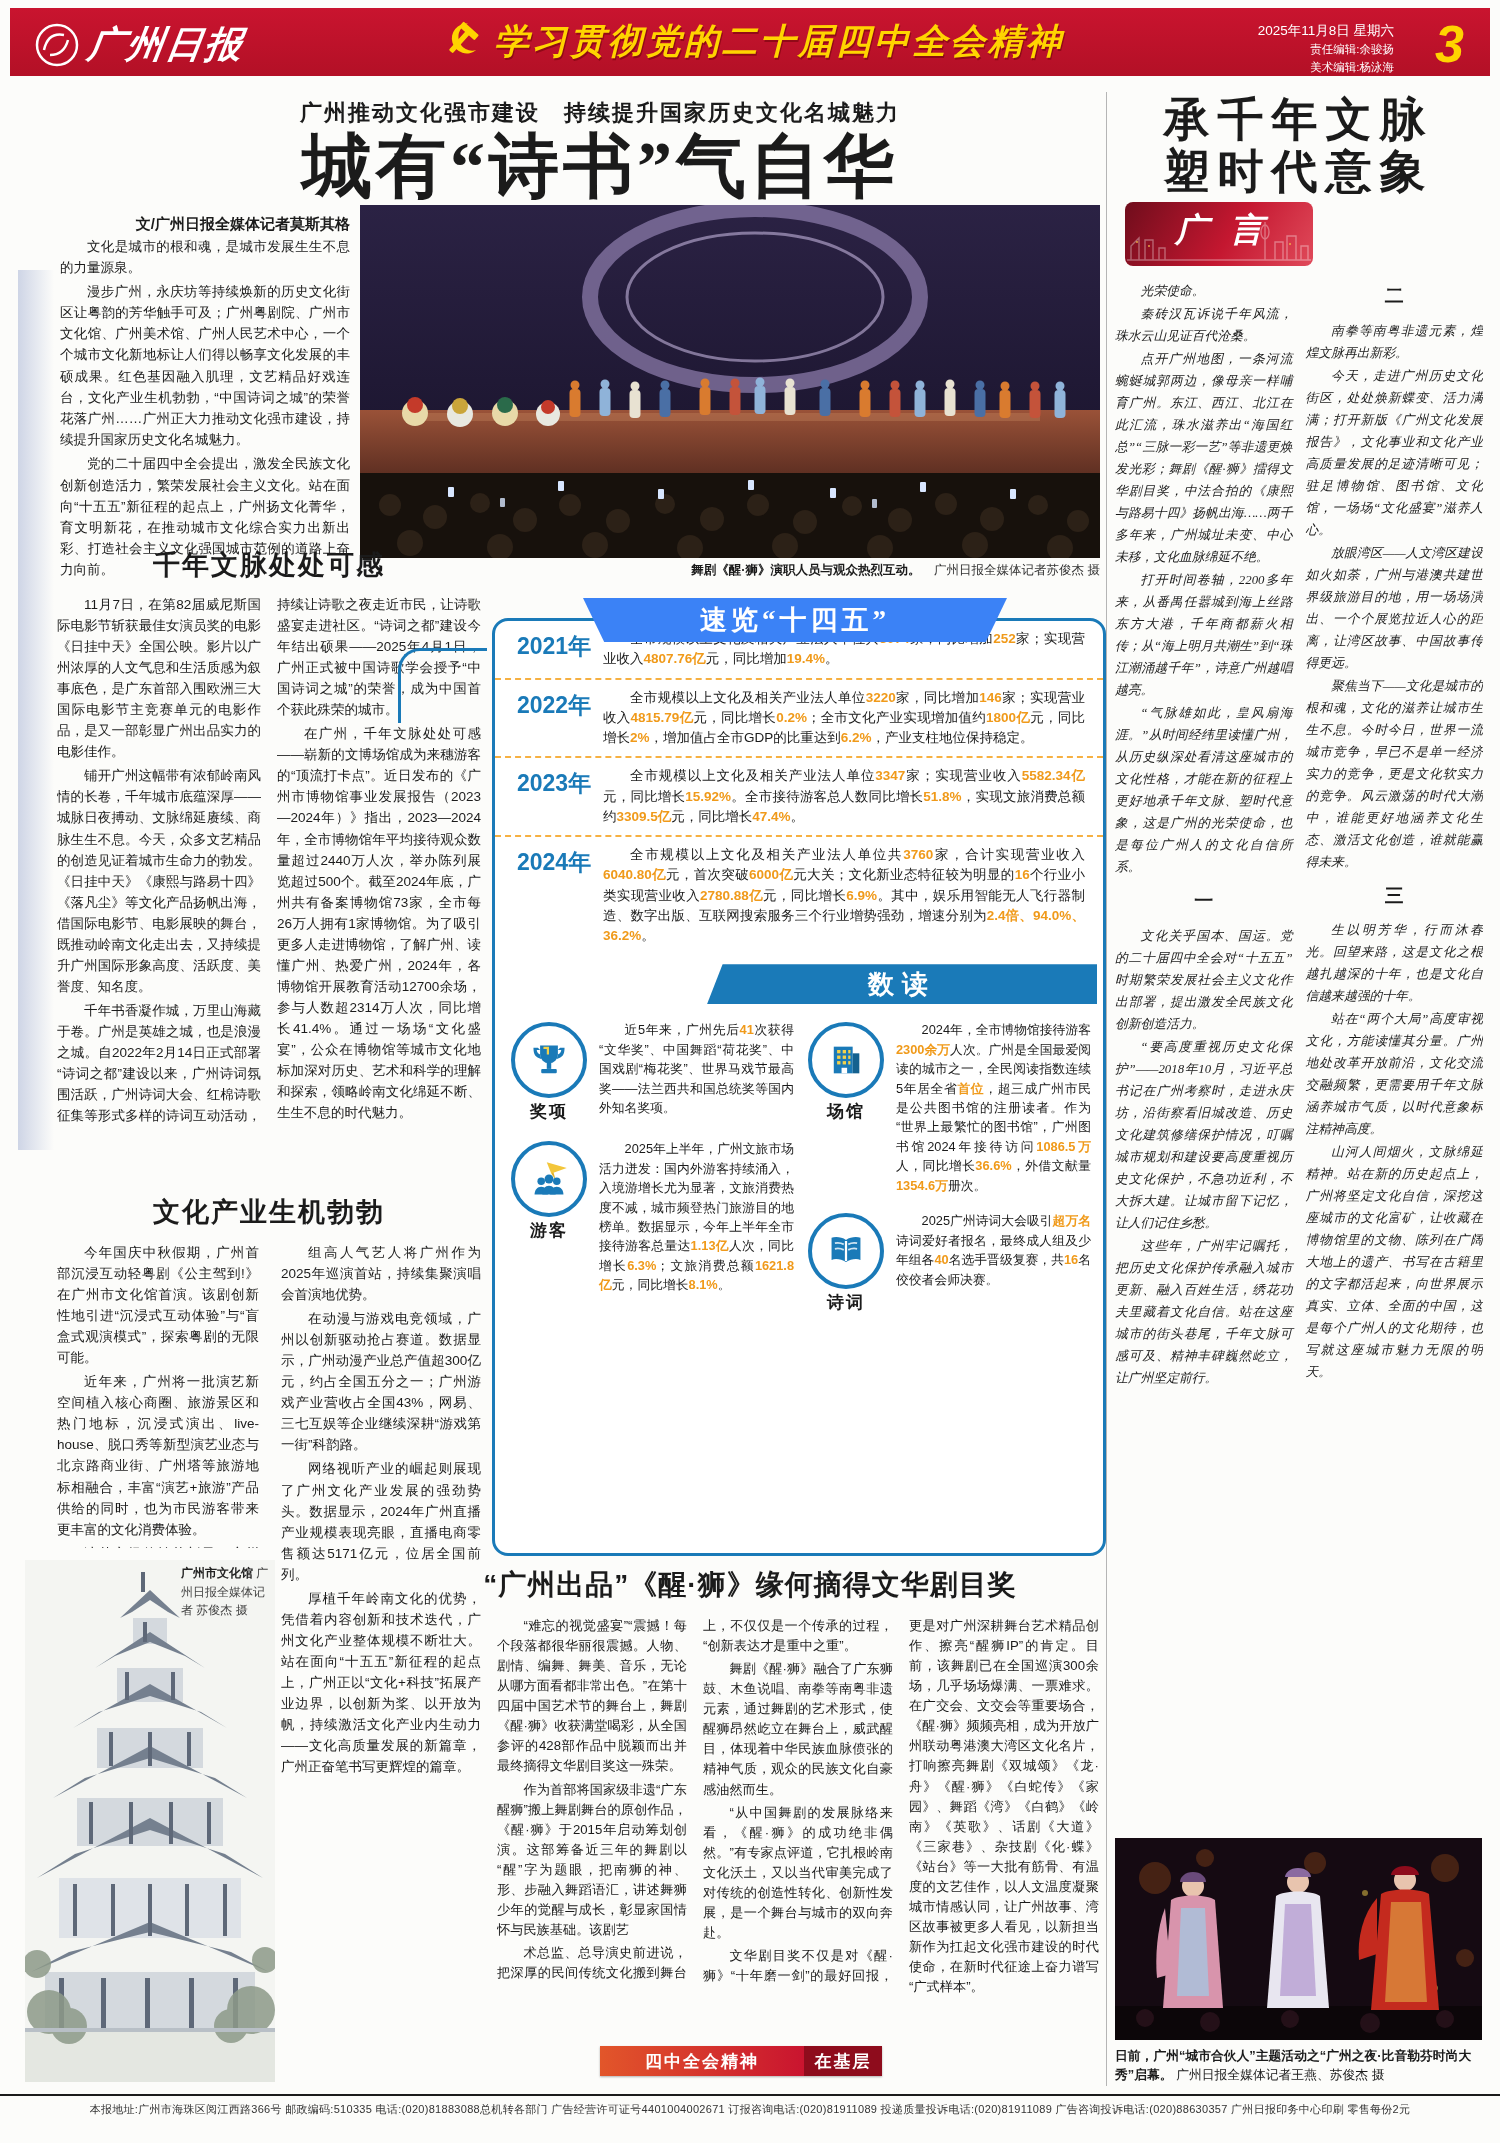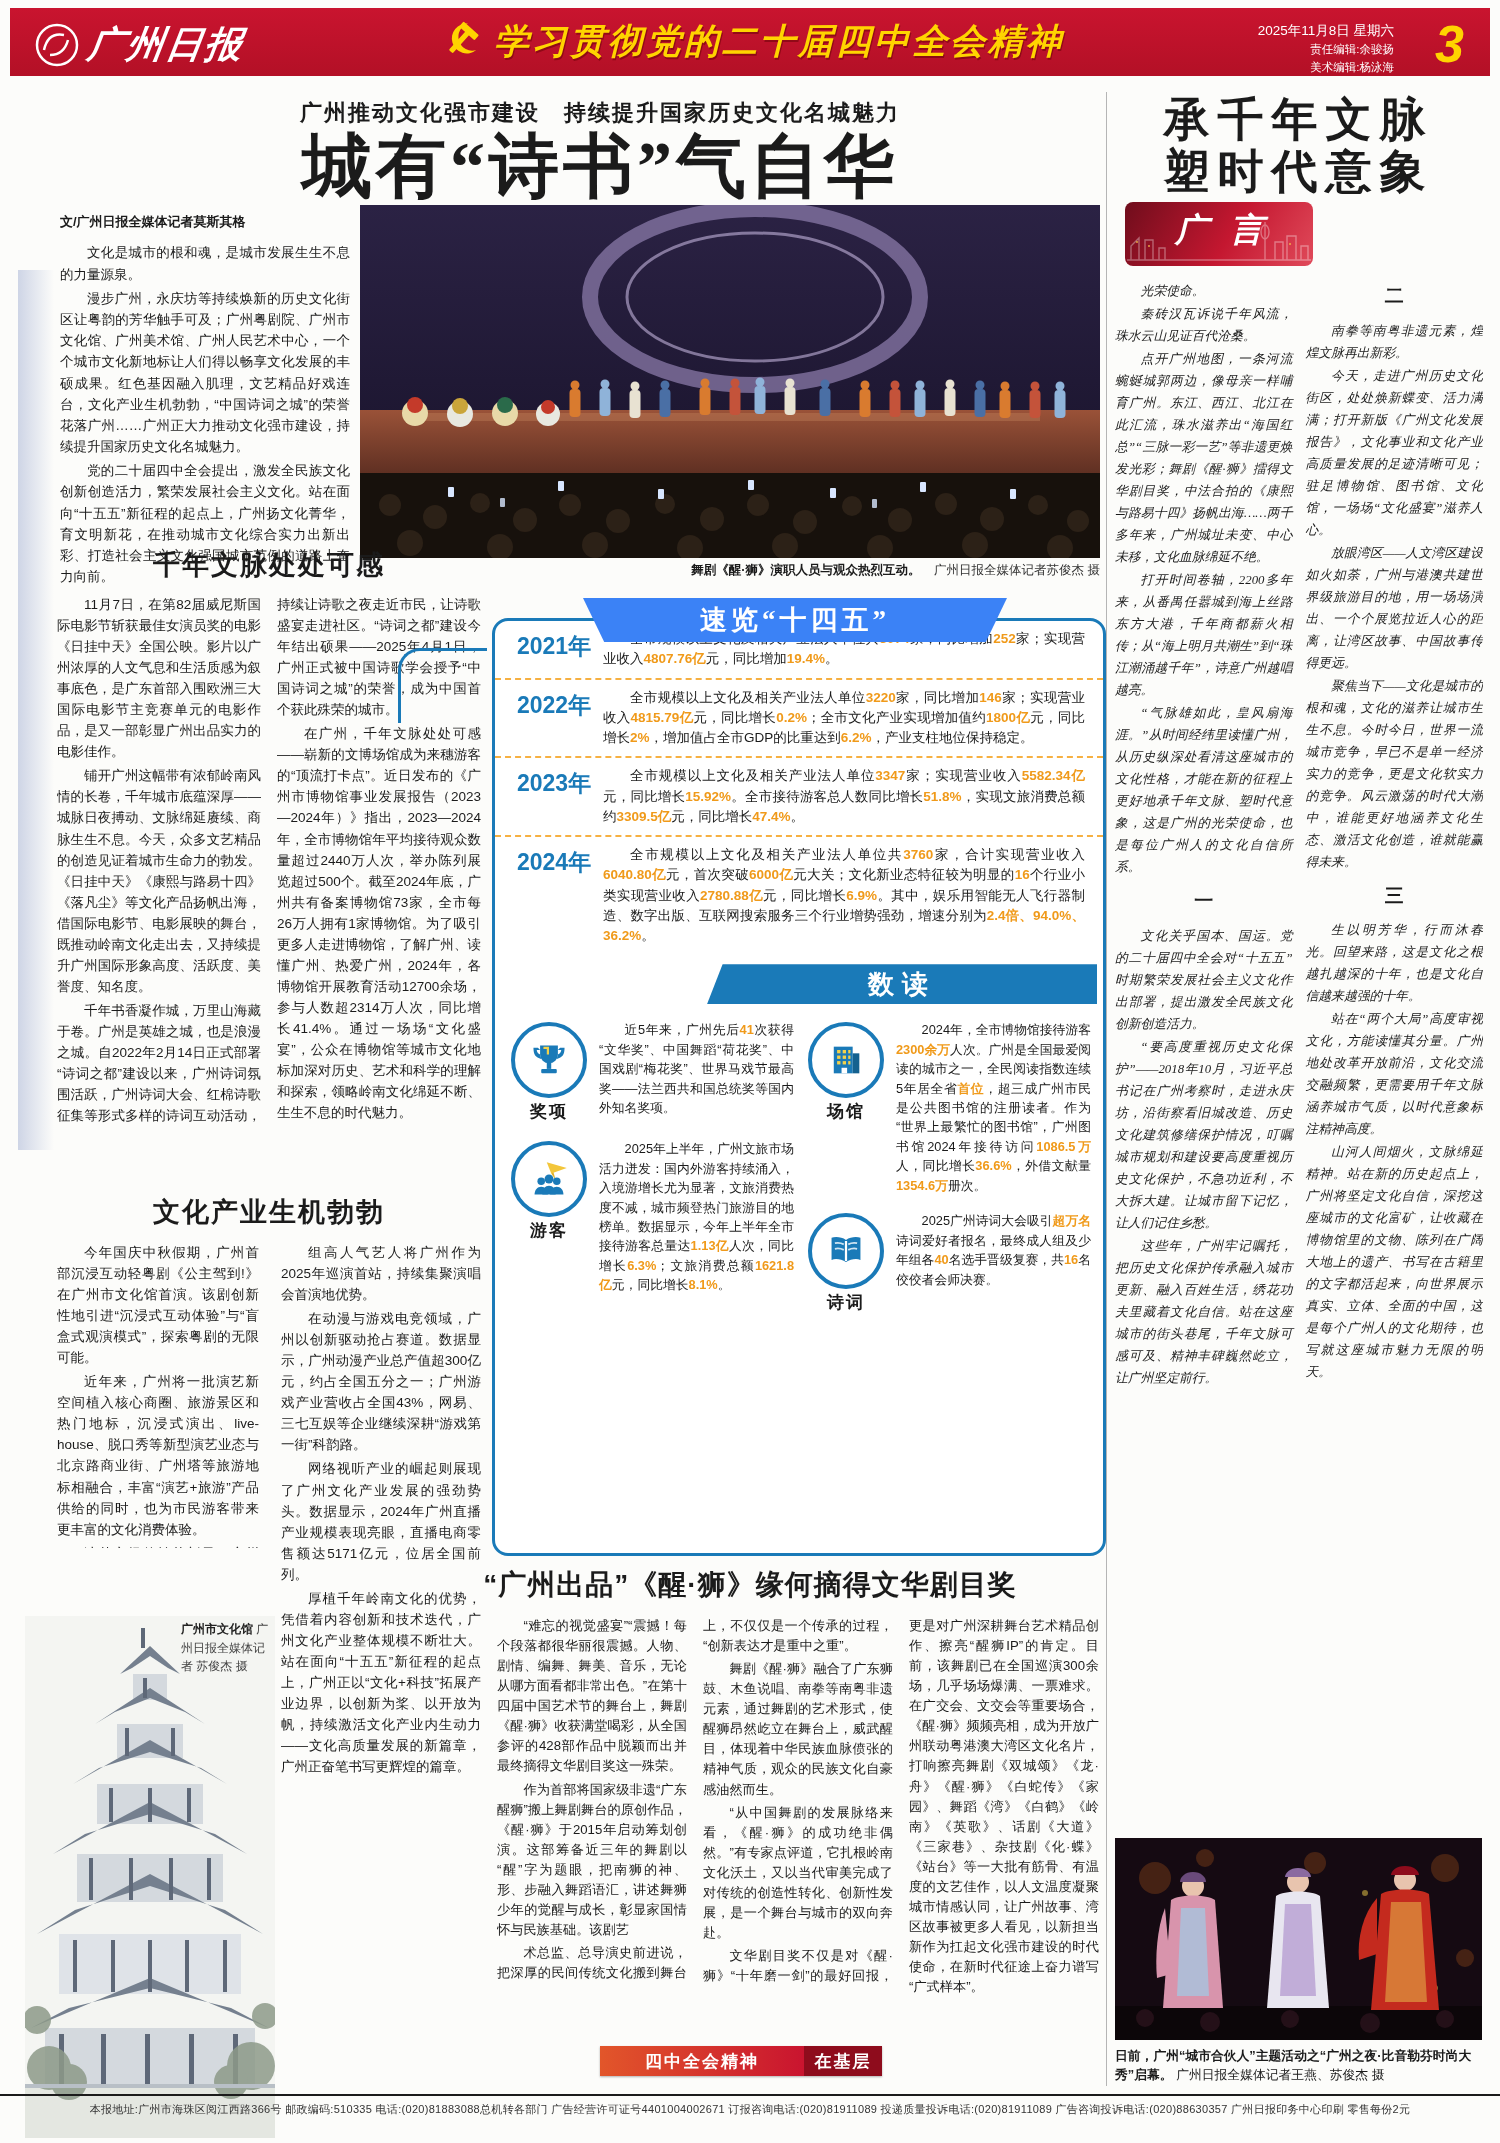--- a/index.html
+++ b/index.html
@@ -20,39 +20,39 @@
   .hdr-date{font-size:13.5px;}
   .hdr-ed{font-size:11.5px;}
   .pagenum{right:26px;top:6px;color:#ffd400;font-size:52px;font-weight:900;font-style:italic;}
 
   
   .kicker{left:130px;top:98px;width:940px;text-align:center;font-size:22px;font-weight:700;letter-spacing:2px;}
   .headline{left:110px;top:120px;width:980px;text-align:center;font-size:70px;font-weight:900;letter-spacing:4px;
         font-family:"Liberation Serif","DejaVu Serif",serif;}
   .edge{left:18px;top:270px;width:36px;height:880px;background:linear-gradient(to right,rgba(150,165,205,.45),rgba(255,255,255,0));}
   .intro{left:60px;top:212px;width:290px;font-size:13.5px;line-height:1.57;}
-  .byline{font-size:13px;font-weight:bold;margin-bottom:10px;}
+  .byline{font-size:15px;font-weight:bold;margin-bottom:0;text-align:right;}
 
   
   .photo-main{left:360px;top:205px;width:740px;height:353px;background:#1a1430;overflow:hidden;}
   .cap-main{left:400px;top:562px;width:700px;font-size:12.5px;text-align:right;}
   .cap-b{font-weight:bold;}
   .cap-c{color:#333;margin-left:10px;}
 
   
   .sec-title{text-align:center;font-size:27px;font-weight:900;letter-spacing:2px;}
   .s1-title{left:57px;top:547px;width:424px;}
   .s1-body{left:57px;top:594px;width:424px;height:566px;column-count:2;column-gap:16px;
         font-size:13.5px;line-height:1.56;overflow:hidden;}
   .s2-title{left:57px;top:1194px;width:424px;}
   .s2-c1{left:57px;top:1242px;width:202px;height:306px;font-size:13.5px;line-height:1.56;overflow:hidden;}
   .s2-c2{left:281px;top:1242px;width:200px;height:833px;font-size:13.5px;line-height:1.56;overflow:hidden;}
 
   
-  .pagoda{left:25px;top:1616px;width:250px;height:522px;background:#f4f5f2;overflow:hidden;}
+  .pagoda{left:25px;top:1560px;width:250px;height:522px;background:#f4f5f2;overflow:hidden;}
   .pagoda-cap{position:absolute;right:2px;top:4px;width:92px;font-size:12px;font-weight:bold;
         line-height:1.55;color:#222;text-indent:0;}
   .pagoda-cap .cr{font-weight:normal;color:#444;}
 
   
   .bluebox{left:492px;top:618px;width:608px;height:932px;border:3px solid #1a7ab8;border-radius:16px;background:#fff;}
   .bracket{left:398px;top:648px;width:86px;height:72px;border-top:3px solid #1a7ab8;border-left:3px solid #1a7ab8;
         border-top-left-radius:22px;}
   .tab{position:absolute;left:88px;top:-23px;width:424px;height:44px;background:#3b82f6;color:#fff;
         font-size:27px;font-weight:900;letter-spacing:4px;display:flex;align-items:center;justify-content:center;

